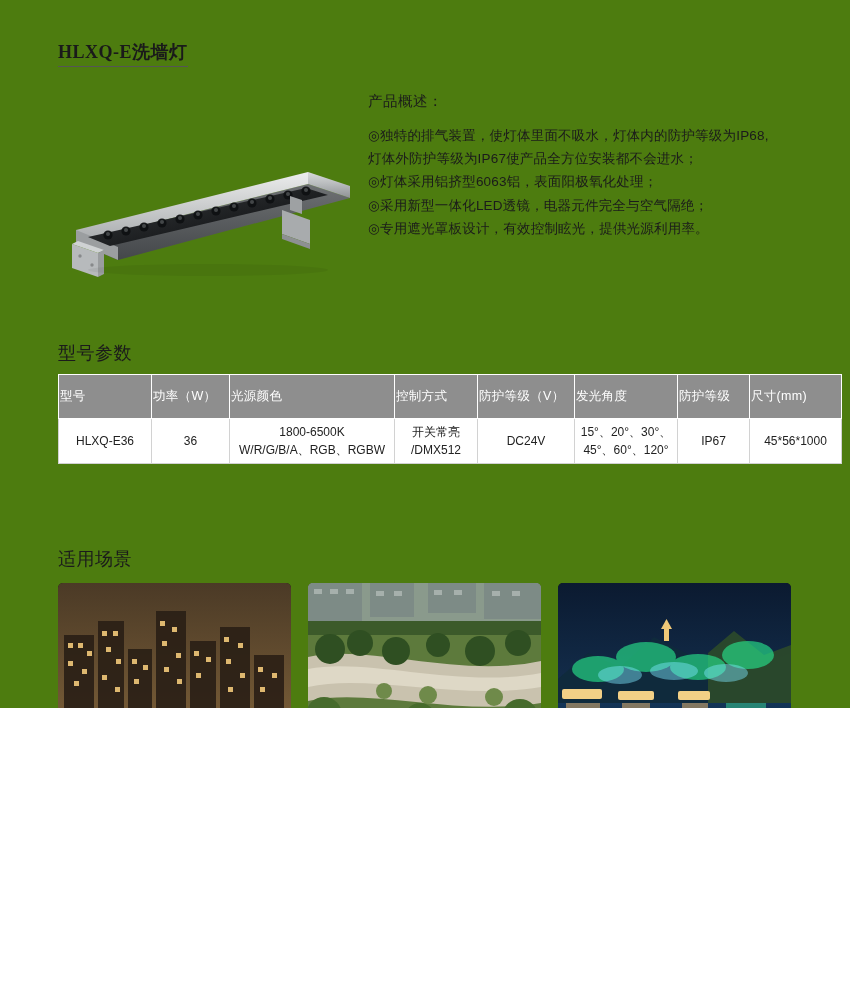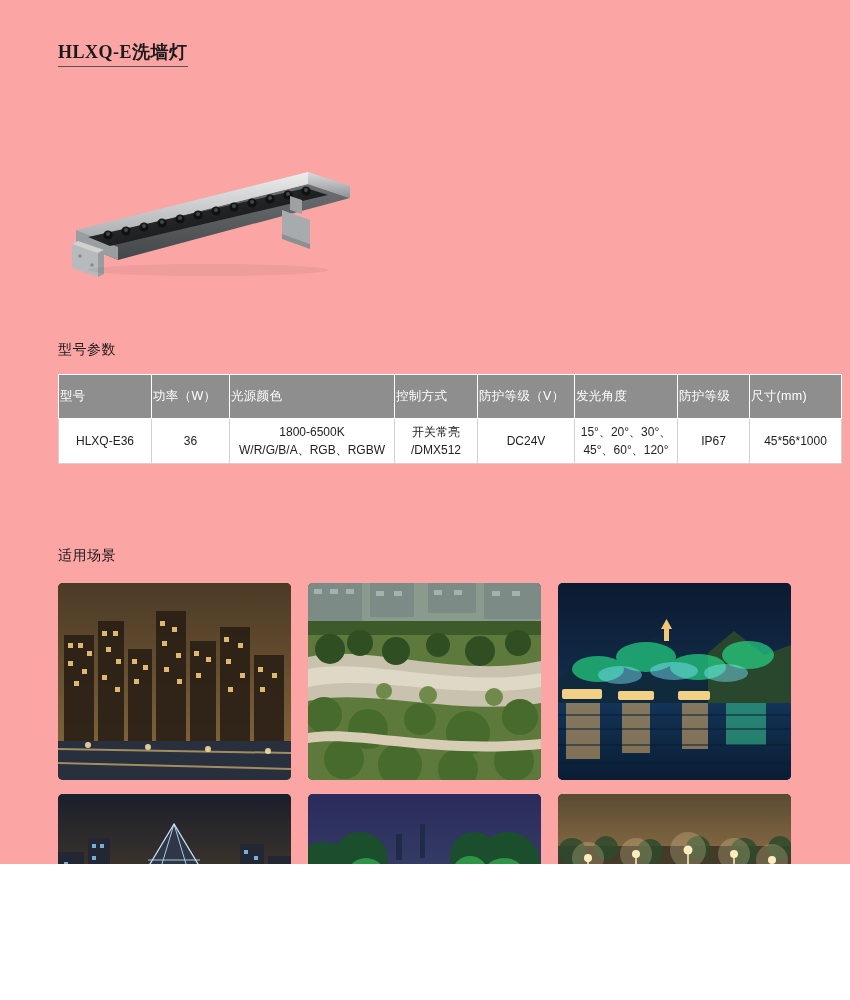--- a/index.html
+++ b/index.html
@@ -3,23 +3,23 @@
 <meta charset="utf-8">
 <style>
   * { box-sizing: border-box; }
   html, body {
     margin: 0; padding: 0;
     background: #ffffff;
     font-family: "Liberation Sans", "DejaVu Sans", sans-serif;
   }
   .page {
     width: 850px;
-    height: 864px;
+    height: 708px;
     position: relative;
-    background: #fca5a5;
+    background: #4d7c0f;
     overflow: hidden;
   }
 
   
   .title {
     position: absolute;
     left: 58px;
     top: 40px;
     font-family: "Liberation Serif", "DejaVu Serif", serif;
     font-size: 18px;
@@ -63,21 +63,21 @@
     font-size: 13.5px;
     color: #1b1b1b;
     line-height: 1.72;
     letter-spacing: 0.2px;
     white-space: nowrap;
   }
 
   
   .section-h {
     position: absolute;
-    font-size: 14px;
+    font-size: 18px;
     color: #1b1b1b;
     font-weight: normal;
     letter-spacing: 0.5px;
   }
   #h-params { left: 58px; top: 341px; }
   #h-scenes { left: 58px; top: 547px; }
 
   
   .tbl-wrap {
     position: absolute;
@@ -210,20 +210,28 @@
         <circle cx="34" cy="173" r="1.7" fill="#87898b"></circle>
 
         <polygon points="224,118 252,128 252,152 224,142" fill="#a8abad"></polygon>
         <polygon points="224,142 252,152 252,157 224,147" fill="#8d9092"></polygon>
         <polygon points="232,104 244,108 244,122 232,118" fill="#9ea1a3"></polygon>
 
         <ellipse cx="150" cy="178" rx="120" ry="6" fill="#000" opacity="0.05"></ellipse>
       </svg>
     </div>
 
+    <div class="overview">
+      <div class="overview-title">产品概述：</div>
+      <div class="ov-line">◎独特的排气装置，使灯体里面不吸水，灯体内的防护等级为IP68,</div>
+      <div class="ov-line">灯体外防护等级为IP67使产品全方位安装都不会进水；</div>
+      <div class="ov-line">◎灯体采用铝挤型6063铝，表面阳极氧化处理；</div>
+      <div class="ov-line">◎采用新型一体化LED透镜，电器元件完全与空气隔绝；</div>
+      <div class="ov-line">◎专用遮光罩板设计，有效控制眩光，提供光源利用率。</div>
+    </div>
   </div>
 
   <div class="section-h" id="h-params">型号参数</div>
 
   <div class="tbl-wrap">
     <table class="spec">
       <colgroup>
         <col style="width:93px">
         <col style="width:78px">
         <col style="width:165px">

